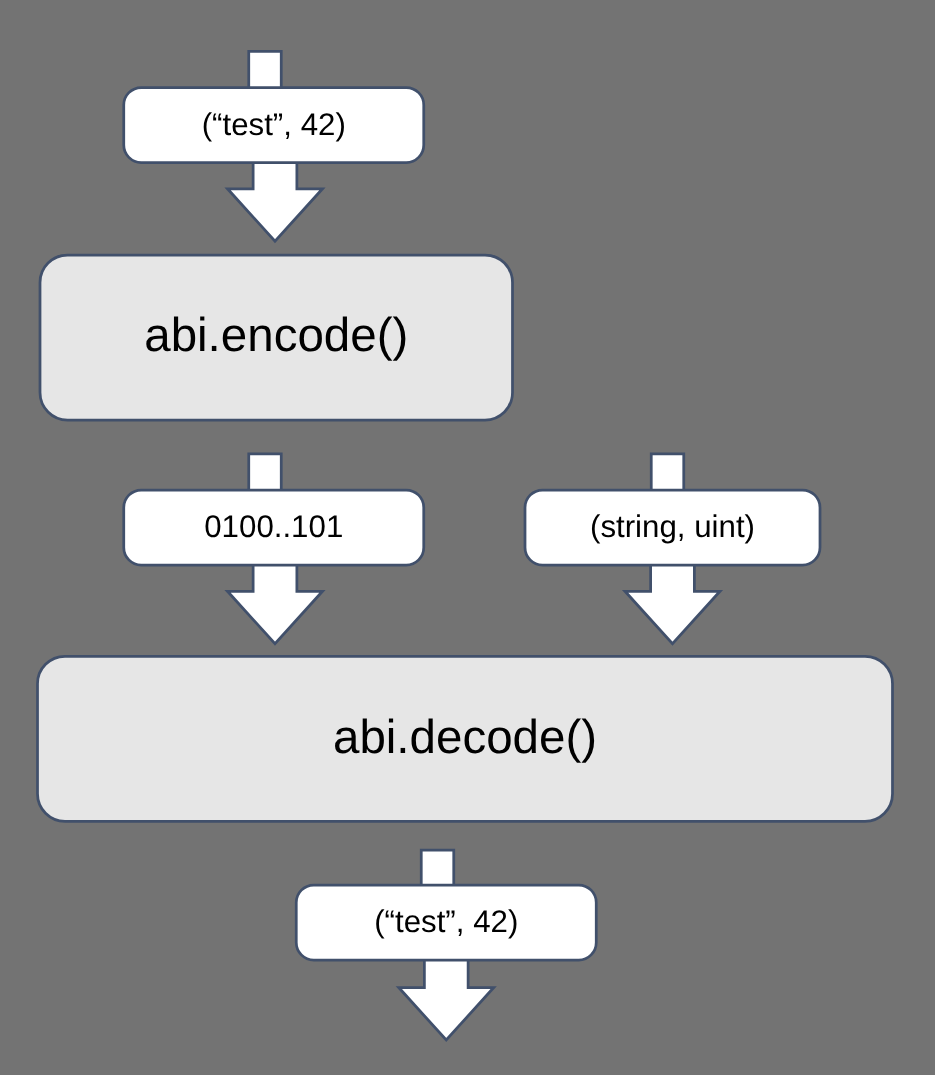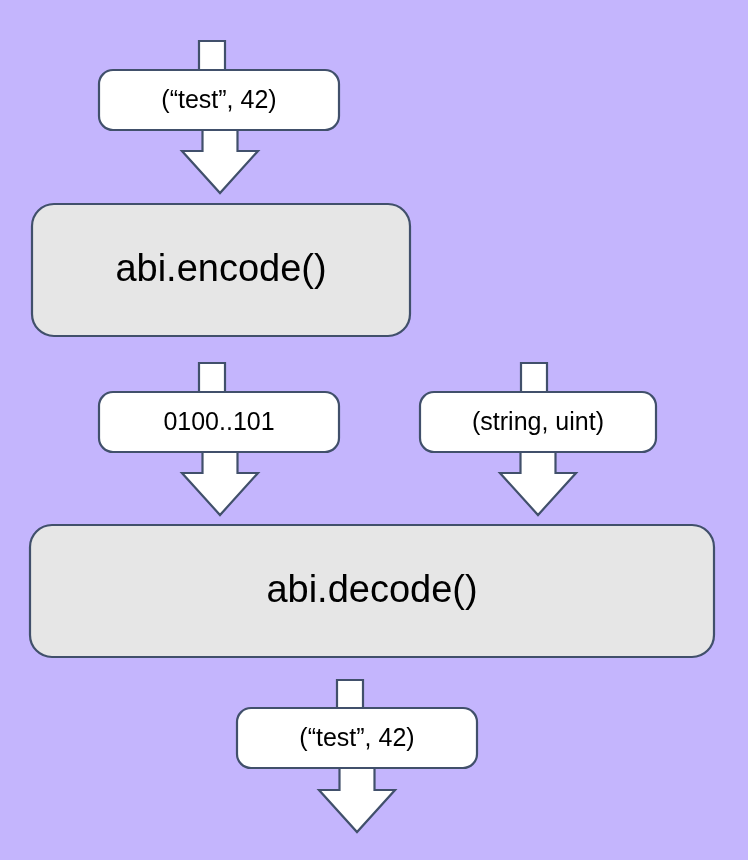--- a/index.html
+++ b/index.html
@@ -7,21 +7,21 @@
     padding: 0;
     background: #ffffff;
   }
   body {
     font-family: "Liberation Sans", sans-serif;
   }
   #canvas {
     position: relative;
     width: 748px;
     height: 860px;
-    background: #c4b5fd;
+    background: #737373;
     overflow: hidden;
   }
   #diagram-svg {
     position: absolute;
     left: 0;
     top: 0;
     width: 748px;
     height: 860px;
     display: block;
   }

